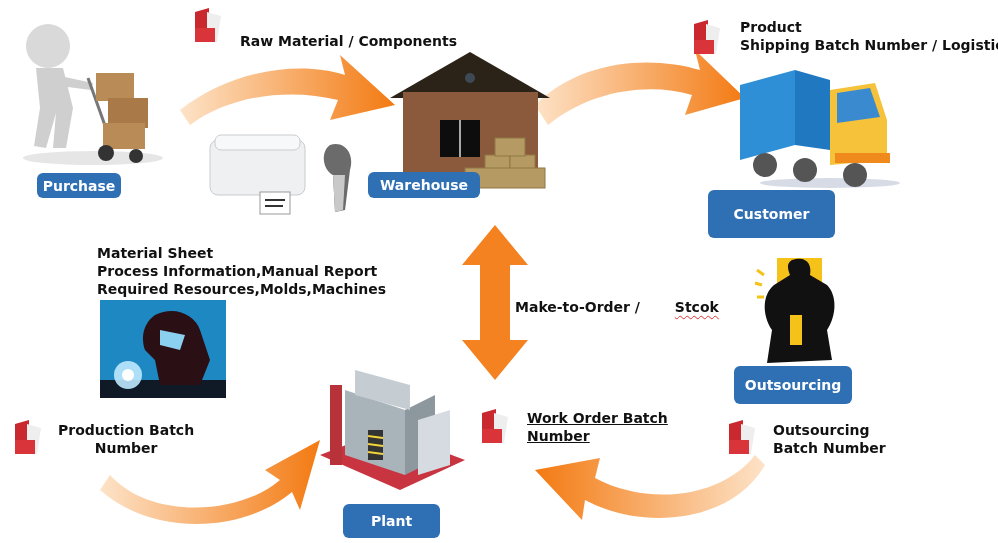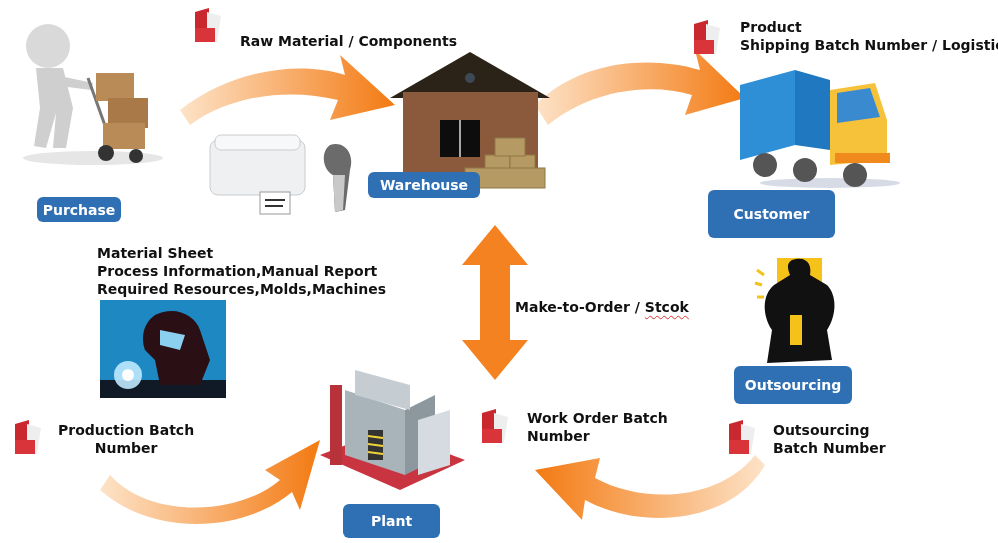--- a/index.html
+++ b/index.html
@@ -6,21 +6,21 @@
   body { width:998px; height:543px; position:relative; overflow:hidden;
          font-family:"DejaVu Sans", sans-serif; }
   .abs { position:absolute; }
   .pill { position:absolute; background:#2f6fb3; color:#fff; font-weight:bold;
           border-radius:6px; text-align:center; font-size:14px; line-height:18px;
           display:flex; align-items:center; justify-content:center; box-sizing:border-box; padding:2px 6px; }
   .note { position:absolute; font-weight:bold; font-size:14px; line-height:18px; color:#111; white-space:nowrap; }
   .note div { margin:0; }
   .folder { position:absolute; width:30px; height:38px; }
   svg { display:block; }
-  .squiggle { text-decoration: underline wavy #d33; text-decoration-thickness:1px; text-underline-offset:3px; }
+  .squiggle { text-decoration: underline wavy #d33; text-decoration-thickness:1px; text-underline-offset:3px;margin-left:30px; }
 </style>
 </head>
 <body>
 
 <svg class="abs" style="left:0;top:0" width="998" height="543">
   <defs>
     <linearGradient id="gA" x1="0" y1="0" x2="1" y2="0">
       <stop offset="0" stop-color="#fde3c8"></stop>
       <stop offset="1" stop-color="#f37a12"></stop>
     </linearGradient>
@@ -142,21 +142,21 @@
   <path d="M2,6 L16,2 L16,36 L2,36 Z" fill="#c8282e"></path>
     <path d="M14,6 L28,10 L24,36 L14,36 Z" fill="#eee"></path>
     <path d="M2,22 L22,22 L22,36 L2,36 Z" fill="#d9343a"></path>
   </svg>
 <svg class="folder" style="left:727px;top:418px" viewBox="0 0 30 38">
   <path d="M2,6 L16,2 L16,36 L2,36 Z" fill="#c8282e"></path>
     <path d="M14,6 L28,10 L24,36 L14,36 Z" fill="#eee"></path>
     <path d="M2,22 L22,22 L22,36 L2,36 Z" fill="#d9343a"></path>
   </svg>
 
-<div class="pill" style="left:37px;top:173px;width:84px;height:25px;margin-top:24px;">Purchase</div>
+<div class="pill" style="left:37px;top:173px;width:84px;height:25px;">Purchase</div>
 <div class="pill" style="left:368px;top:172px;width:112px;height:26px;">Warehouse</div>
 <div class="pill" style="left:708px;top:190px;width:127px;height:48px;flex-direction:column;">
   <div>Customer</div>
 </div>
 <div class="pill" style="left:734px;top:366px;width:118px;height:38px;">Outsourcing</div>
 <div class="pill" style="left:343px;top:504px;width:97px;height:34px;">Plant</div>
 
 <div class="note" style="left:240px;top:8px;margin-top:24px;">
   <div>Raw Material / Components</div>
 </div>
@@ -169,20 +169,20 @@
   <div>Process Information,Manual Report</div>
   <div>Required Resources,Molds,Machines</div>
 </div>
 <div class="note" style="left:515px;top:298px;">
   <span>Make-to-Order / </span><span class="squiggle">Stcok</span>
 </div>
 <div class="note" style="left:58px;top:421px;text-align:center;">
   <div>Production Batch</div>
   <div>Number</div>
 </div>
-<div class="note" style="left:527px;top:409px;">
+<div class="note" style="left:527px;top:409px;text-decoration:underline;">
   <div>Work Order Batch</div>
   <div>Number</div>
 </div>
 <div class="note" style="left:773px;top:421px;">
   <div>Outsourcing</div>
   <div>Batch Number</div>
 </div>
 
 </body></html>

